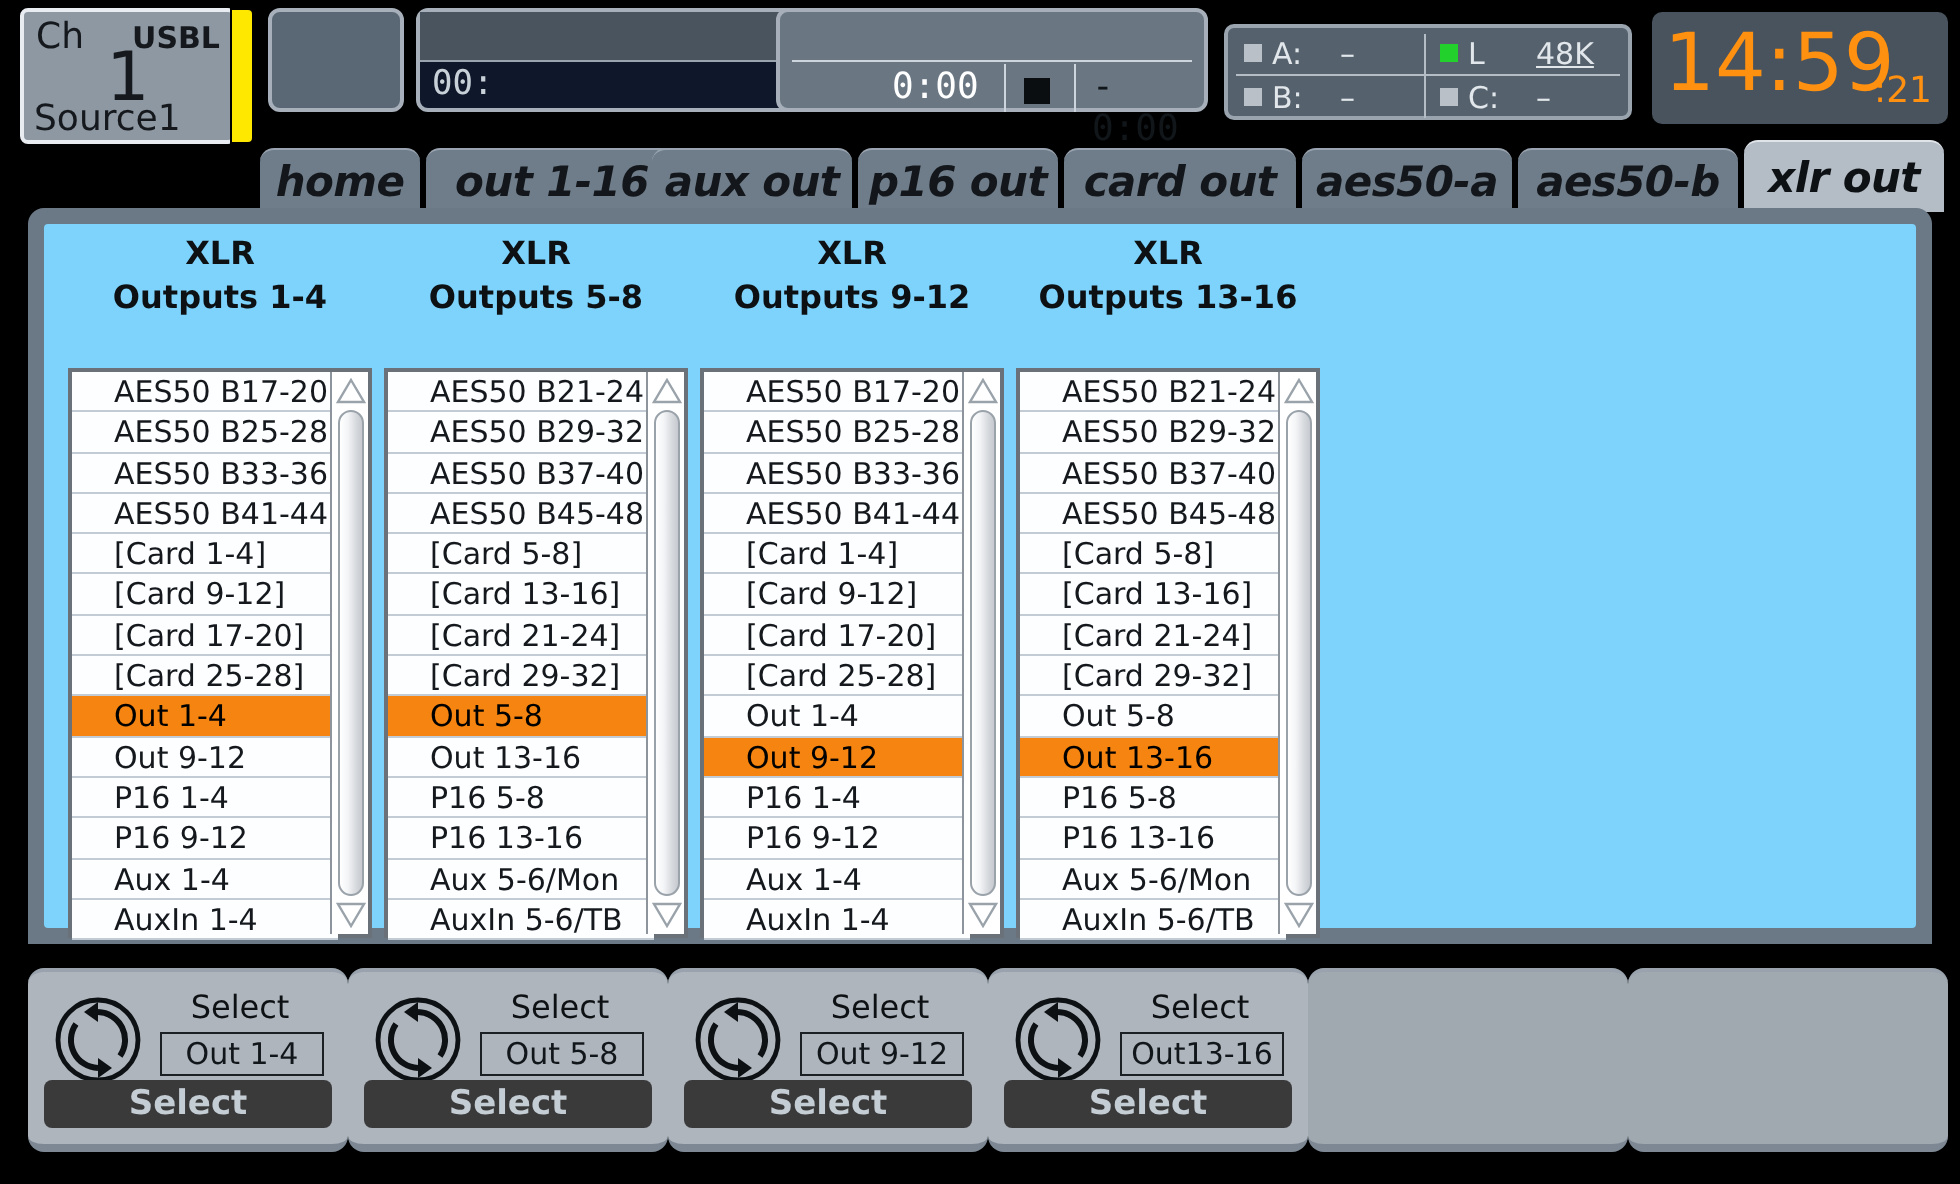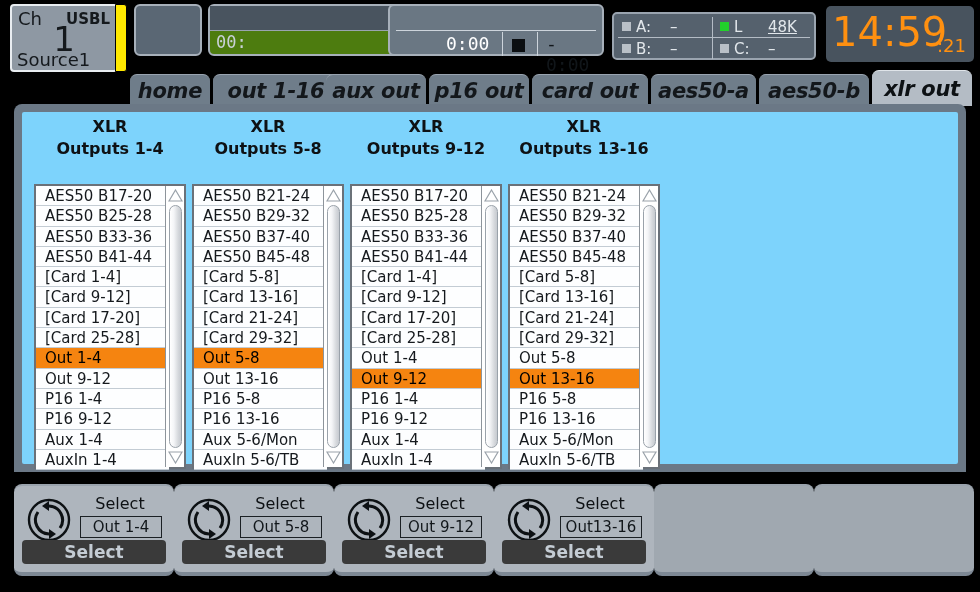--- a/index.html
+++ b/index.html
@@ -31,21 +31,21 @@
   .ch-yellow {
     position: absolute; left: 115px; top: 4px; width: 12px; height: 68px;
     background: #ffe800; border: 1px solid #000; border-radius: 0 3px 3px 0;
   }
 
   .metbox {
     position: absolute; background: #5a6774;
     border: 2px solid #a7b0ba; border-radius: 6px;
   }
   #meterA { left: 134px; top: 4px; width: 68px; height: 52px; }
-  #tcbox  { left: 208px; top: 4px; width: 206px; height: 52px; background:#4d7c0f; }
+  #tcbox  { left: 208px; top: 4px; width: 206px; height: 52px; background:#0f172a; }
   #tcbox .tc-top { position:absolute; left:0; top:0; width:100%; height:24px; background:#49545f; }
   #tcbox .tc-div { position:absolute; left:0; top:24px; width:100%; height:1px; background:#9aa4af; }
   #tcbox .tc-val { position:absolute; left:6px; top:26px; font-size:17px; color:#c9d1d8; font-family:"DejaVu Sans Mono", monospace; }
 
   #playbox { left: 388px; top: 4px; width: 216px; height: 52px; background:#6a7783; }
   #playbox .pb-div { position:absolute; left:6px; right:6px; top:24px; height:1px; background:#cdd4db; }
   #playbox .pb-a { position:absolute; left:56px; top:27px; font-size:18px; color:#ffffff; font-family:"DejaVu Sans Mono", monospace;}
   #playbox .pb-sep1 { position:absolute; left:112px; top:26px; width:1px; height:24px; background:#cdd4db; }
   #playbox .pb-stop { position:absolute; left:122px; top:33px; width:13px; height:13px; background:#0b0e11; }
   #playbox .pb-sep2 { position:absolute; left:147px; top:26px; width:1px; height:24px; background:#cdd4db; }
@@ -103,21 +103,21 @@
   .col .hdr {
     text-align:center; font-size:16px; font-weight:bold; color:#0e1114;
     line-height:22px;
   }
   .listbox {
     position:absolute; top:68px; width:152px; height:285px;
     background:#ffffff; border:2px solid #6a7179;
   }
   .rows { position:absolute; left:0; top:0; width:133px; height:100%; }
   .row {
-    height:20.3px; line-height:20px; padding-left:9px;
+    height:20.3px; line-height:20px; padding-left:21px;
     font-size:15px; color:#15191d; white-space:nowrap; overflow:hidden;
     border-bottom:1px solid #c3ccd4; background:#fdfeff;
   }
   .row.sel { background:#f58410; color:#000; }
   .sbar {
     position:absolute; right:0; top:0; width:19px; height:100%;
     background:#ffffff; border-left:1px solid #8d949b;
   }
   .arrow { position:absolute; left:2px; width:15px; height:13px; }
   .arrow.up { top:3px; }

